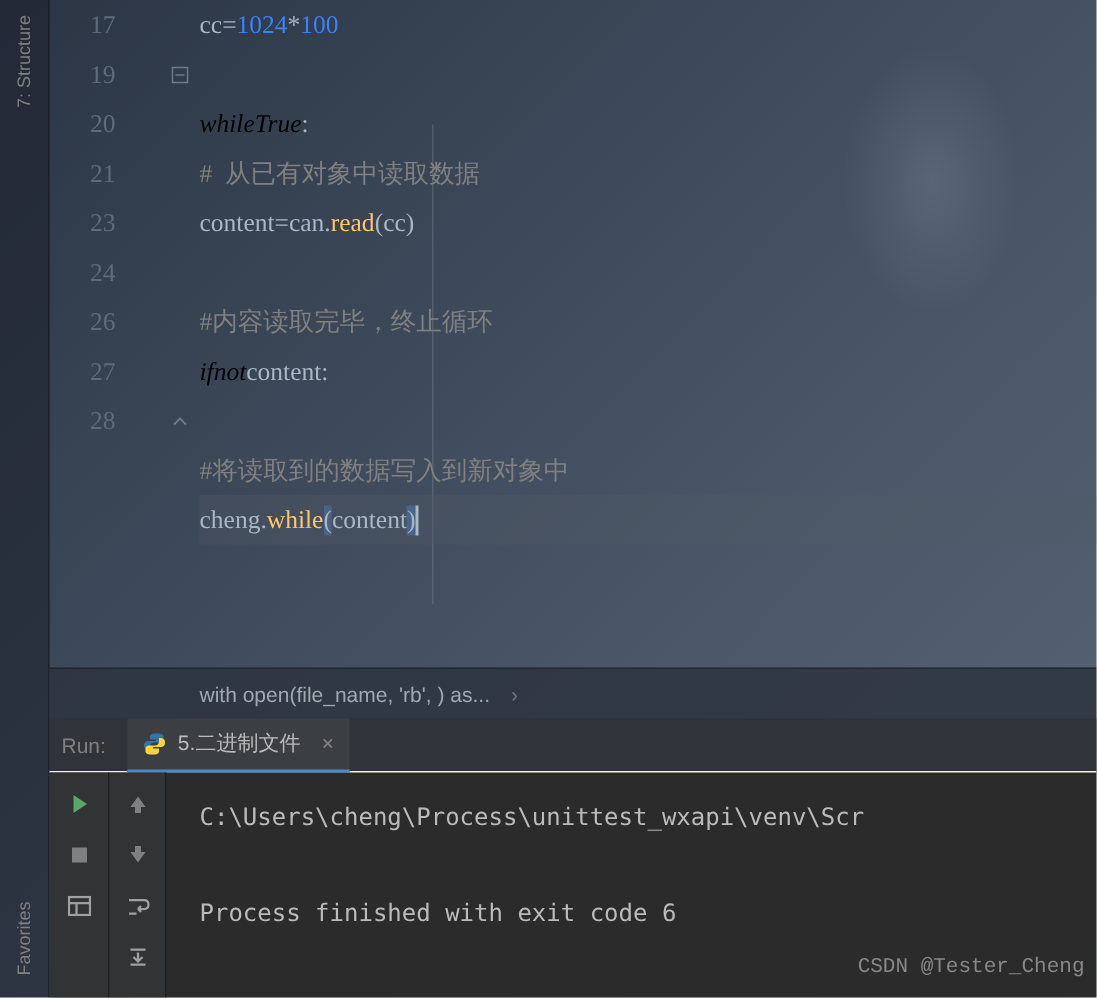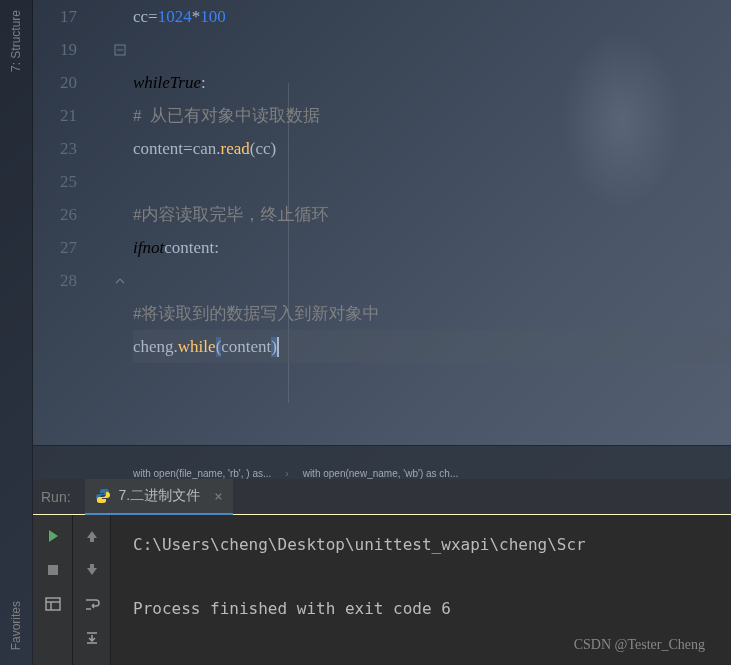--- a/index.html
+++ b/index.html
@@ -110,23 +110,23 @@
   background: #a9b7c6;
   vertical-align: middle;
 }
 .breadcrumb {
   position: absolute;
   left: 33px; right: 0;
   top: 445px;
   height: 34px;
   background: rgba(45,52,62,0.85);
   display: flex;
-  align-items: flex-end;
+  align-items: center;
   padding-left: 100px;
-  font-size: 10px;
+  font-size: 14px;
   color: #a0a8b0;
   font-family: sans-serif;
   border-top: 1px solid rgba(0,0,0,0.3);
 }
 .breadcrumb-sep { margin: 0 14px; color: #707880; }
 .run-panel {
   position: absolute;
   left: 33px; right: 0;
   top: 479px; bottom: 0;
   background: #2b2b2b;
@@ -196,25 +196,25 @@
   padding: 14px 0 0 22px;
   font-size: 16px;
   color: #bbb;
   line-height: 2.0;
   white-space: pre;
   overflow: hidden;
   position: relative;
 }
 .watermark {
   position: absolute;
-  right: 26px;
+  right: 8px;
   bottom: 6px;
   font-size: 14px;
   color: #888;
-  font-family: Liberation Serif, serif;
+  font-family: Liberation Mono, monospace;
 }
 </style>
 </head>
 <body>
 
 <div class="decoration"></div>
 
 <div class="sidebar-left">
   <div class="sidebar-label">7: Structure</div>
   <div class="sidebar-label sidebar-label-bottom">Favorites</div>
@@ -237,21 +237,21 @@
     <div class="line-row">
         <span class="line-number">20</span>
       </div>
     <div class="line-row">
         <span class="line-number">21</span>
       </div>
     <div class="line-row">
         <span class="line-number">23</span>
       </div>
     <div class="line-row">
-        <span class="line-number">25</span>
+        <span class="line-number">24</span>
       </div>
     <div class="line-row">
         <span class="line-number">26</span>
       </div>
     <div class="line-row">
         <span class="line-number">27</span>
       </div>
     <div class="line-row">
         <span class="line-number">28</span>
       <span class="fold-icon">
@@ -274,34 +274,33 @@
     <div class="code-line">            <span class="kw">if</span> <span class="kw">not</span> <span class="var">content</span><span class="punct">:</span></div>
     <div class="code-line"></div>
     <div class="code-line">            <span class="comment">#将读取到的数据写入到新对象中</span></div>
     <div class="code-line highlighted">            <span class="var">cheng</span><span class="punct">.</span><span class="method">while</span><span class="punct hl-box">(</span><span class="var">content</span><span class="punct hl-box">)</span><span class="cursor-bar"></span></div>
   </div>
 </div>
 
 <div class="breadcrumb">
   <span>with open(file_name, 'rb', ) as...</span>
   <span class="breadcrumb-sep">›</span>
-  <span>with open(new_name, 'wb') as ch...</span>
 </div>
 
 <div class="run-panel">
   <div class="run-tabs">
     <span class="run-label">Run:</span>
     <div class="run-tab">
       <span class="py-icon">
         <svg viewBox="0 0 16 16">
             <path d="M8 1c-2 0-3 1-3 2v2h4v1H4c-2 0-3 1-3 3s1 3 3 3h1v-2c0-2 1-3 3-3h4c1 0 2-1 2-2V3c0-1-1-2-3-2H8z" fill="#3673a5"></path>
             <path d="M8 15c2 0 3-1 3-2v-2H7v-1h5c2 0 3-1 3-3s-1-3-3-3h-1v2c0 2-1 3-3 3H4c-1 0-2 1-2 2v2c0 1 1 2 3 2h3z" fill="#ffd43b"></path>
           </svg>
       </span>
-      <span class="run-tab-text">7.二进制文件</span>
+      <span class="run-tab-text">5.二进制文件</span>
       <span class="close-x">×</span>
     </div>
   </div>
   <div class="run-body">
     <div class="run-toolbar">
       <div class="tb-btn play-tri">
         <svg width="16" height="16" viewBox="0 0 16 16">
             <path d="M4 2 L13 8 L4 14 Z" fill="#59a869"></path>
           </svg>
       </div>
@@ -335,19 +334,19 @@
           </svg>
       </div>
       <div class="tb-btn">
         <svg width="14" height="14" viewBox="0 0 14 14">
             <line x1="2" y1="2" x2="12" y2="2" stroke="#a0a0a0" stroke-width="1.5"></line>
             <path d="M7 4 L7 10 M4 7 L7 10 L10 7" fill="none" stroke="#a0a0a0" stroke-width="1.5"></path>
             <line x1="2" y1="12" x2="12" y2="12" stroke="#a0a0a0" stroke-width="1.5"></line>
           </svg>
       </div>
     </div>
-    <div class="console"><span>C:\Users\cheng\Desktop\unittest_wxapi\cheng\Scr</span>
+    <div class="console"><span>C:\Users\cheng\Process\unittest_wxapi\venv\Scr</span>
 
 <span>Process finished with exit code 6</span>
       <div class="watermark">CSDN @Tester_Cheng</div>
     </div>
   </div>
 </div>
 
 </body></html>

